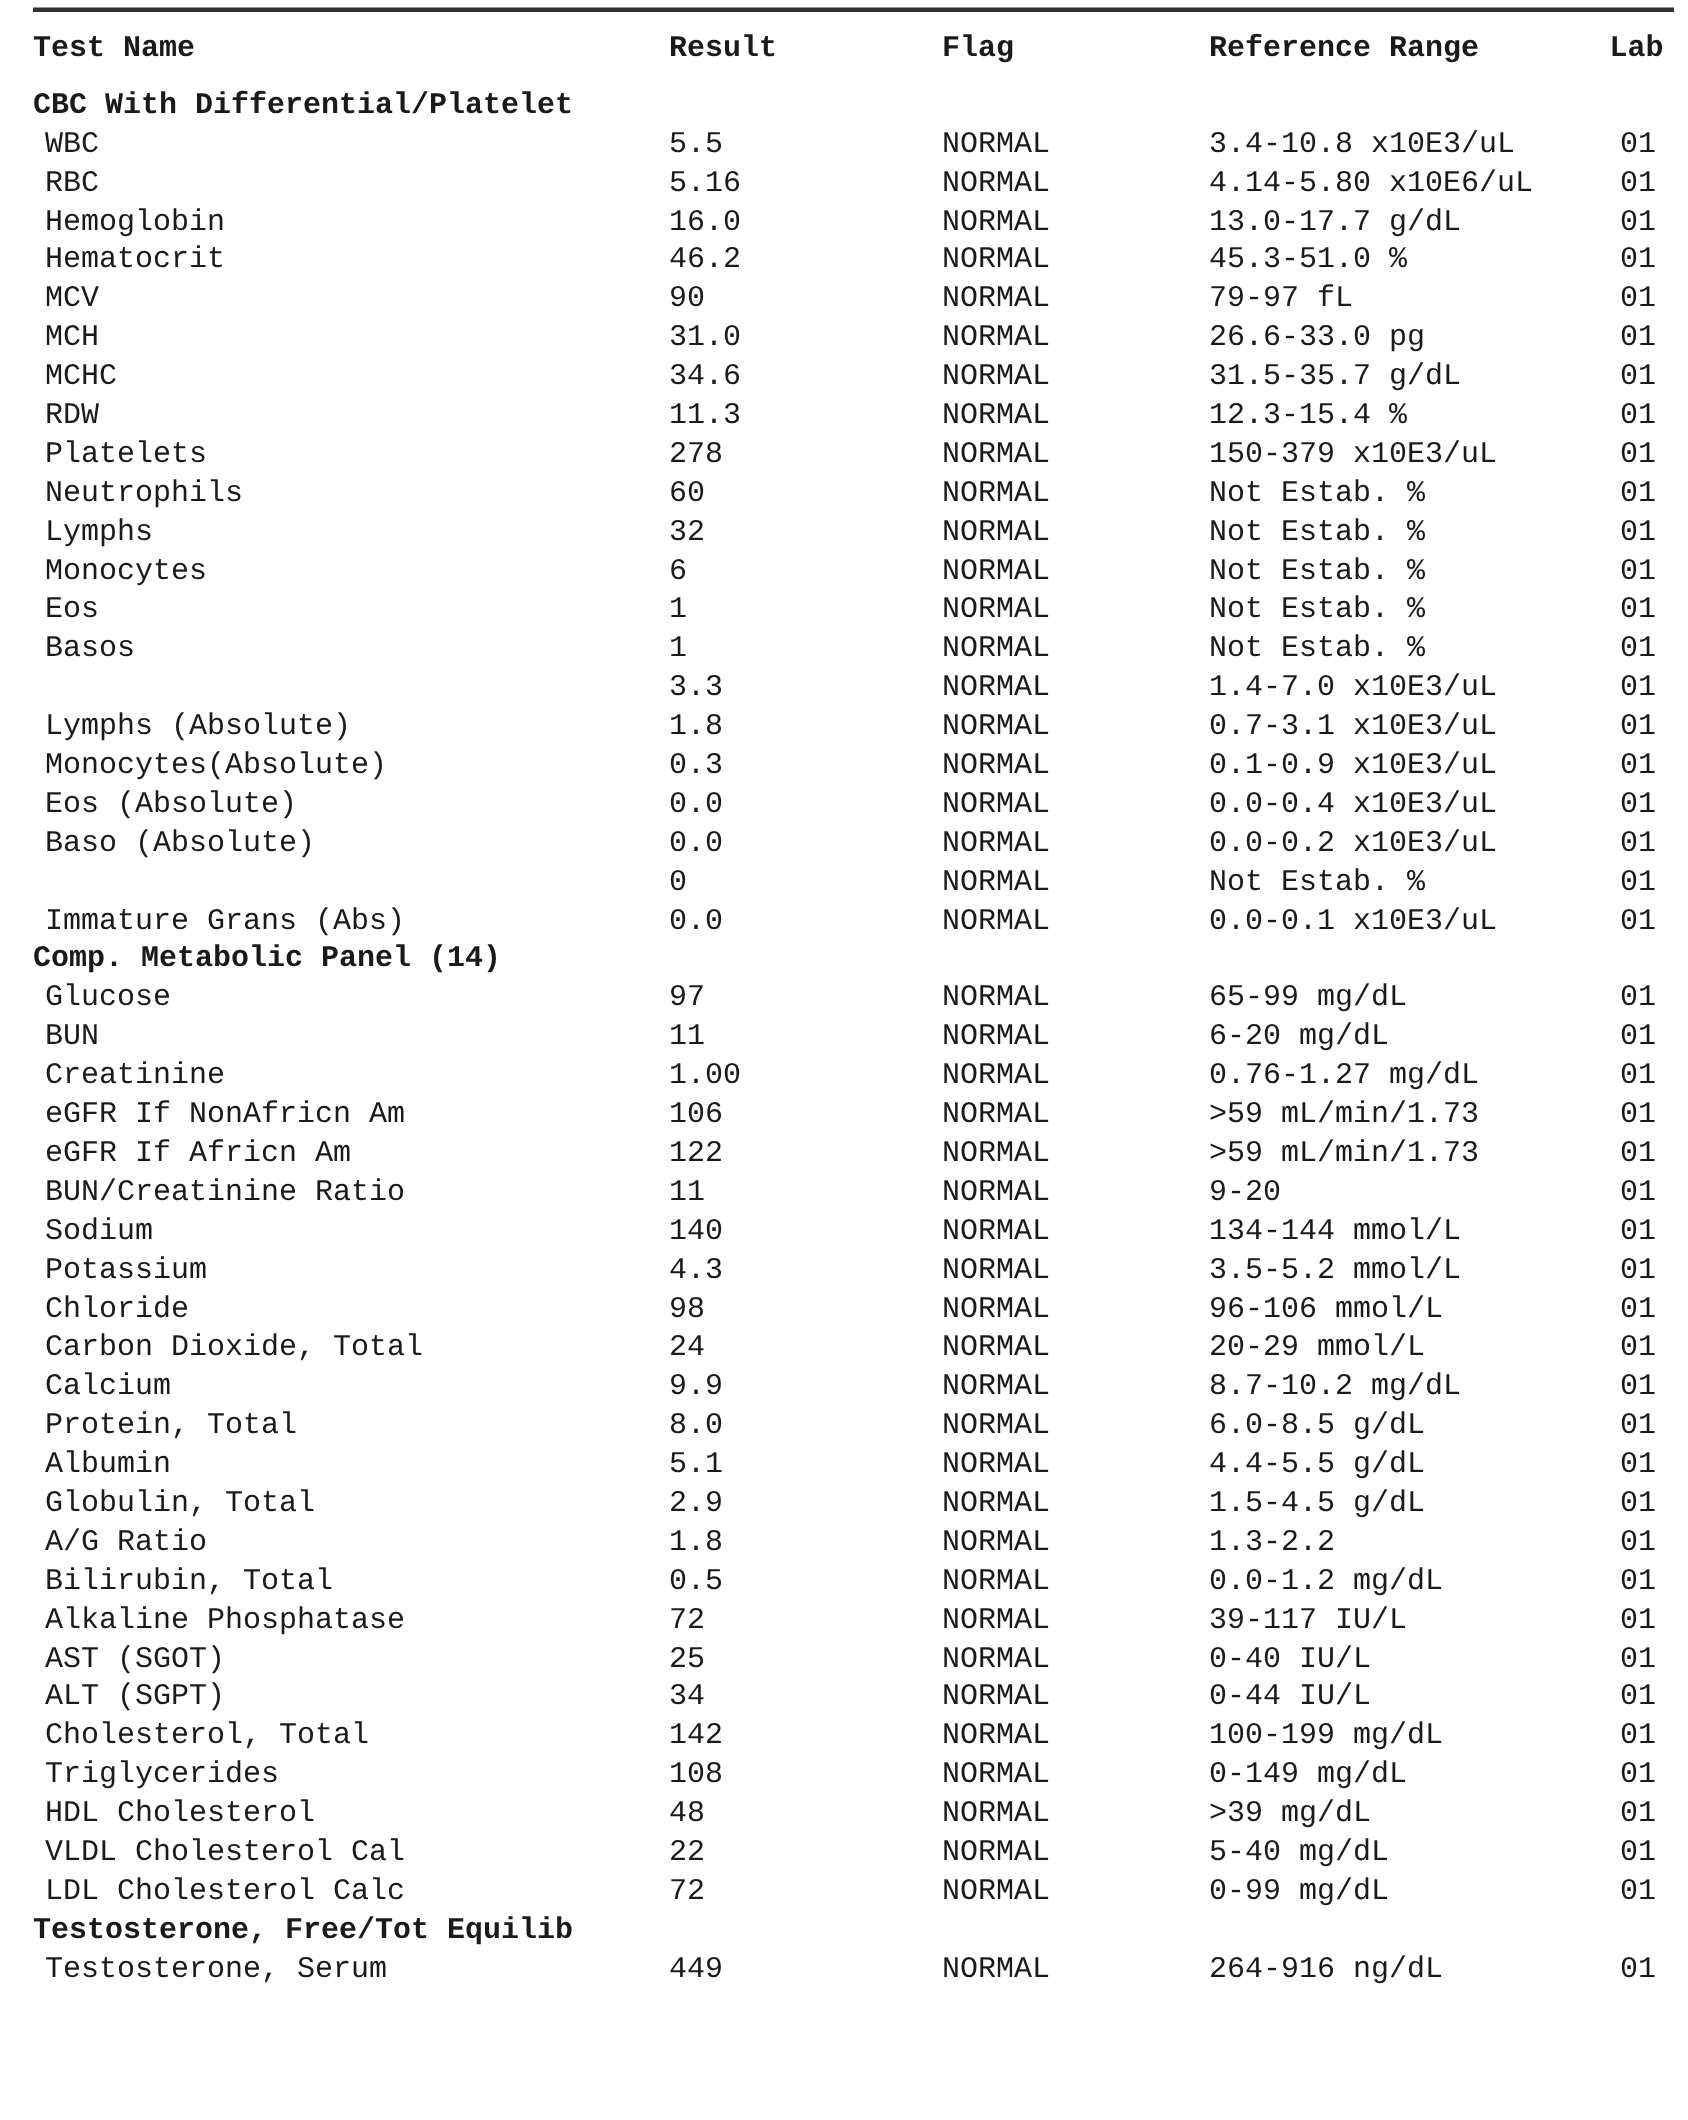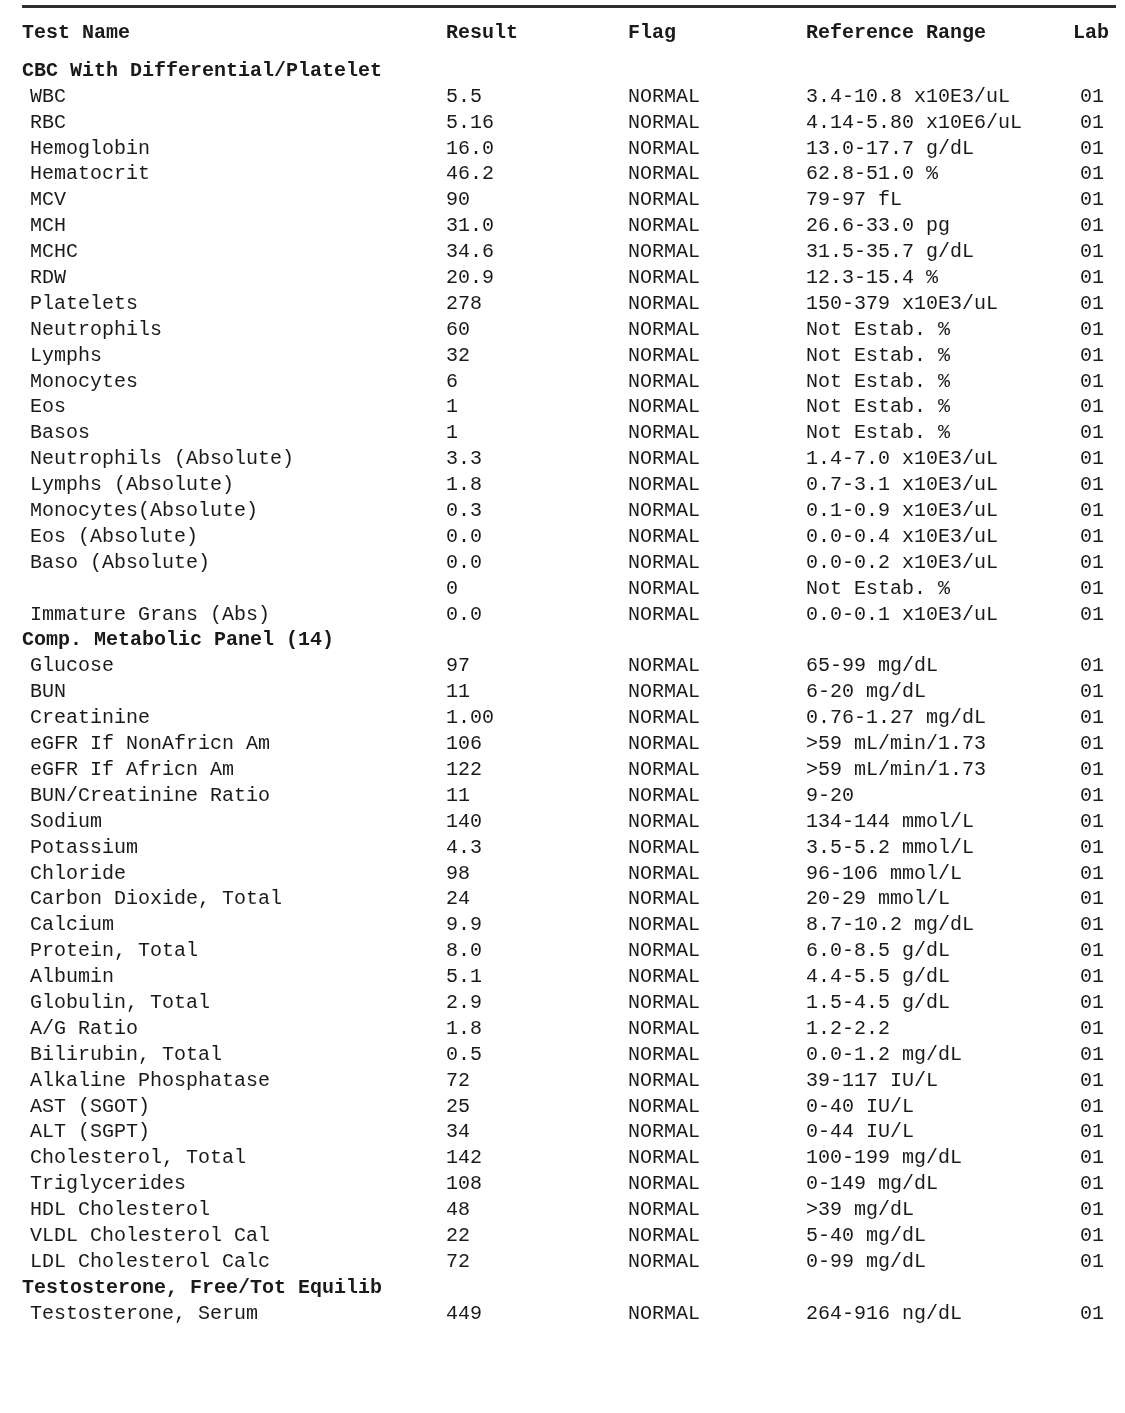--- a/index.html
+++ b/index.html
@@ -74,21 +74,21 @@
         <span class="c1">Hemoglobin</span>
         <span class="c2">16.0</span>
         <span class="c3">NORMAL</span>
         <span class="c4">13.0-17.7 g/dL</span>
         <span class="c5">01</span>
       </div>
       <div class="row">
         <span class="c1">Hematocrit</span>
         <span class="c2">46.2</span>
         <span class="c3">NORMAL</span>
-        <span class="c4">62.8-51.0 %</span>
+        <span class="c4">45.3-51.0 %</span>
         <span class="c5">01</span>
       </div>
       <div class="row">
         <span class="c1">MCV</span>
         <span class="c2">90</span>
         <span class="c3">NORMAL</span>
         <span class="c4">79-97 fL</span>
         <span class="c5">01</span>
       </div>
       <div class="row">
@@ -100,21 +100,21 @@
       </div>
       <div class="row">
         <span class="c1">MCHC</span>
         <span class="c2">34.6</span>
         <span class="c3">NORMAL</span>
         <span class="c4">31.5-35.7 g/dL</span>
         <span class="c5">01</span>
       </div>
       <div class="row">
         <span class="c1">RDW</span>
-        <span class="c2">20.9</span>
+        <span class="c2">11.3</span>
         <span class="c3">NORMAL</span>
         <span class="c4">12.3-15.4 %</span>
         <span class="c5">01</span>
       </div>
       <div class="row">
         <span class="c1">Platelets</span>
         <span class="c2">278</span>
         <span class="c3">NORMAL</span>
         <span class="c4">150-379 x10E3/uL</span>
         <span class="c5">01</span>
@@ -148,21 +148,20 @@
         <span class="c5">01</span>
       </div>
       <div class="row">
         <span class="c1">Basos</span>
         <span class="c2">1</span>
         <span class="c3">NORMAL</span>
         <span class="c4">Not Estab. %</span>
         <span class="c5">01</span>
       </div>
       <div class="row">
-        <span class="c1">Neutrophils (Absolute)</span>
         <span class="c2">3.3</span>
         <span class="c3">NORMAL</span>
         <span class="c4">1.4-7.0 x10E3/uL</span>
         <span class="c5">01</span>
       </div>
       <div class="row">
         <span class="c1">Lymphs (Absolute)</span>
         <span class="c2">1.8</span>
         <span class="c3">NORMAL</span>
         <span class="c4">0.7-3.1 x10E3/uL</span>
@@ -300,21 +299,21 @@
         <span class="c1">Globulin, Total</span>
         <span class="c2">2.9</span>
         <span class="c3">NORMAL</span>
         <span class="c4">1.5-4.5 g/dL</span>
         <span class="c5">01</span>
       </div>
       <div class="row">
         <span class="c1">A/G Ratio</span>
         <span class="c2">1.8</span>
         <span class="c3">NORMAL</span>
-        <span class="c4">1.2-2.2</span>
+        <span class="c4">1.3-2.2</span>
         <span class="c5">01</span>
       </div>
       <div class="row">
         <span class="c1">Bilirubin, Total</span>
         <span class="c2">0.5</span>
         <span class="c3">NORMAL</span>
         <span class="c4">0.0-1.2 mg/dL</span>
         <span class="c5">01</span>
       </div>
       <div class="row">

